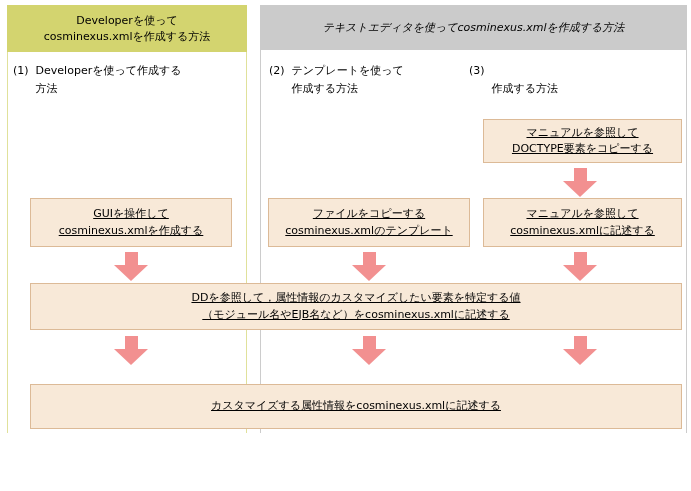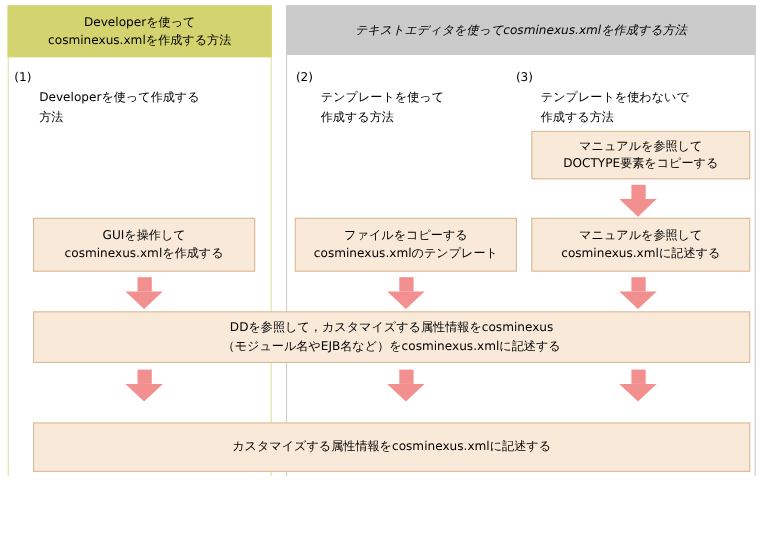--- a/index.html
+++ b/index.html
@@ -27,27 +27,27 @@
   .right-panel{left:260px;top:5px;width:427px;height:434px;border:1px solid var(--right-panel-border);}
   .panel-header{
     position:absolute;box-sizing:border-box;
     display:flex;flex-direction:column;justify-content:center;align-items:center;
     text-align:center;line-height:1.45;
   }
   .left-header{left:7px;top:5px;width:240px;height:47px;background:var(--left-header-bg);border:1px solid var(--left-header-bg);}
   .right-header{left:260px;top:5px;width:427px;height:45px;background:var(--right-header-bg);border:1px solid var(--right-header-bg);font-style:italic;}
   .item-label{position:absolute;display:flex;line-height:1.6;}
   .item-label .num{margin-right:7px;white-space:nowrap;}
-  .item-label .lines{white-space:nowrap;margin-top:18px;}
+  .item-label .lines{white-space:nowrap;}
   .pbox{
     position:absolute;box-sizing:border-box;
     background:var(--process-box-bg);
     border:1px solid var(--process-box-border);
     display:flex;flex-direction:column;justify-content:center;align-items:center;
-    text-align:left;line-height:1.5;white-space:nowrap;
+    text-align:left;line-height:1.5;white-space:nowrap;text-decoration:underline;
   }
   .arrow-down{position:absolute;width:34px;display:flex;flex-direction:column;align-items:center;}
   .arrow-down .stem{width:13px;height:13px;background:var(--arrow);}
   .arrow-down .head{width:0;height:0;border-left:17px solid transparent;border-right:17px solid transparent;border-top:16px solid var(--arrow);}
   .arrow-right{position:absolute;display:flex;align-items:center;height:24px;}
   .arrow-right .stem{width:37px;height:11px;background:var(--arrow);}
   .arrow-right .head{width:0;height:0;border-top:12px solid transparent;border-bottom:12px solid transparent;border-left:19px solid var(--arrow);}
   .legend-text{position:absolute;white-space:nowrap;line-height:1.4;}
 </style>
 </head>
@@ -76,21 +76,21 @@
   <div class="item-label" style="left:269px;top:62px;">
     <span class="num">(2)</span>
     <span class="lines">
       <span>テンプレートを使って</span><br>
       <span>作成する方法</span>
     </span>
   </div>
   <div class="item-label" style="left:469px;top:62px;">
     <span class="num">(3)</span>
     <span class="lines">
-      <span>テンプレートを使わないで</span><br>
+      <br>
       <span>作成する方法</span>
     </span>
   </div>
 
   <div class="pbox" style="left:483px;top:119px;width:199px;height:44px;">
     <div>マニュアルを参照して</div>
     <div>DOCTYPE要素をコピーする</div>
   </div>
 
   <div class="arrow-down" style="left:563px;top:168px;">
@@ -118,21 +118,21 @@
   <div class="arrow-down" style="left:352px;top:252px;">
     <div class="stem"></div>
       <div class="head"></div>
   </div>
   <div class="arrow-down" style="left:563px;top:252px;">
     <div class="stem"></div>
       <div class="head"></div>
   </div>
 
   <div class="pbox" style="left:30px;top:283px;width:652px;height:47px;">
-    <div>DDを参照して，カスタマイズする属性情報をcosminexus</div>
+    <div>DDを参照して，属性情報のカスタマイズしたい要素を特定する値</div>
     <div>（モジュール名やEJB名など）をcosminexus.xmlに記述する</div>
   </div>
 
   <div class="arrow-down" style="left:114px;top:336px;">
     <div class="stem"></div>
       <div class="head"></div>
   </div>
   <div class="arrow-down" style="left:352px;top:336px;">
     <div class="stem"></div>
       <div class="head"></div>

